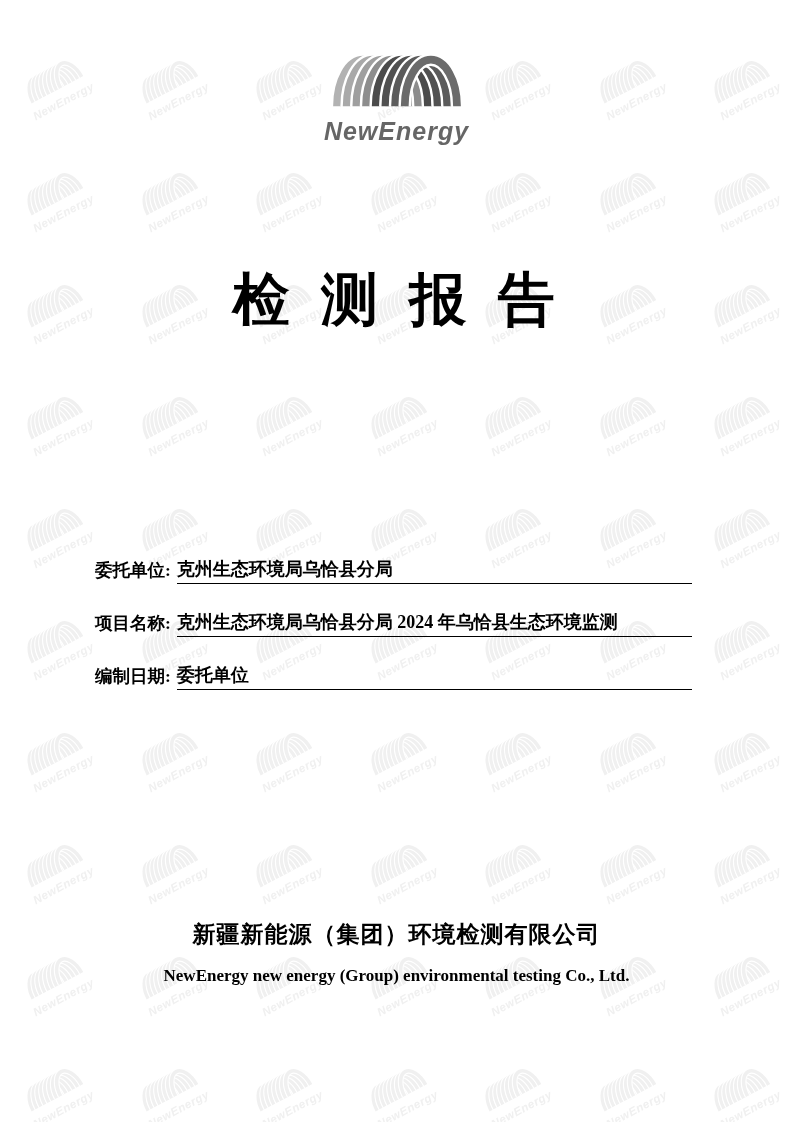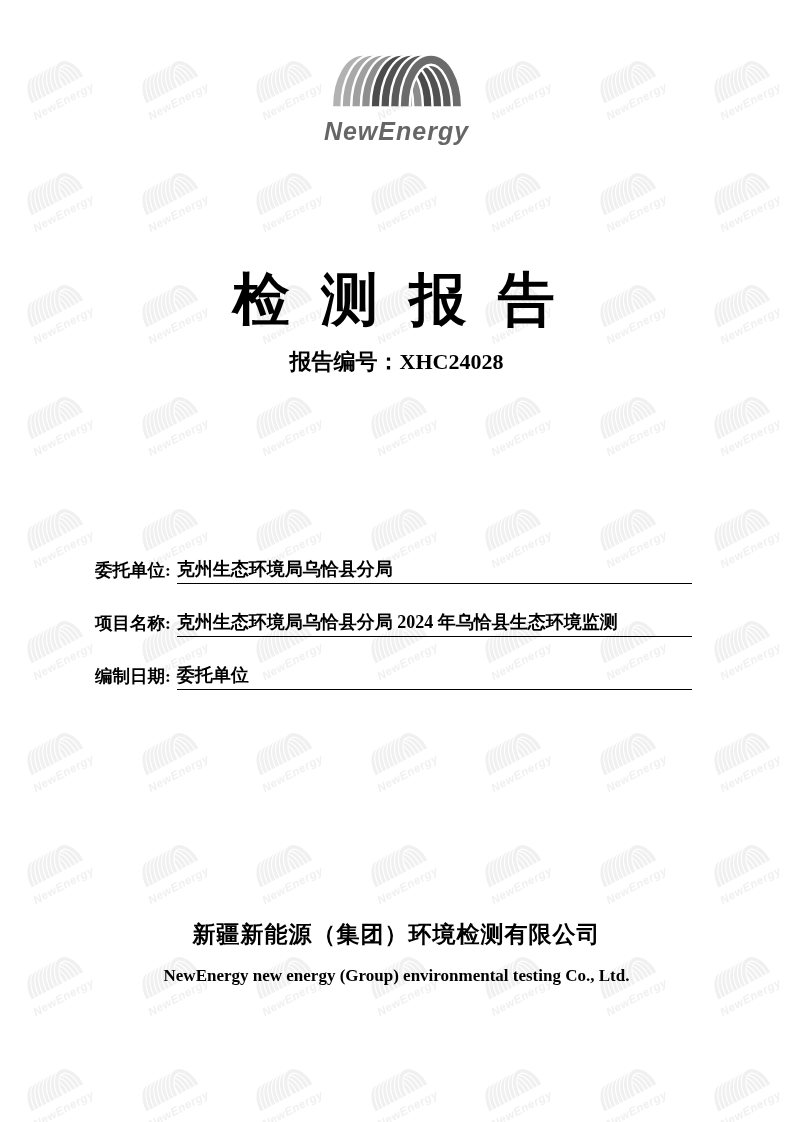--- a/index.html
+++ b/index.html
@@ -1345,21 +1345,20 @@
           <path d="M 68 56 A 27 48 0 0 1 122 56" fill="none" stroke="#ffffff" stroke-width="13"></path>
           <path d="M 68 56 A 27 48 0 0 1 122 56" fill="none" stroke="#5b5b5b" stroke-width="8"></path>
           <path d="M 78 56 A 27 48 0 0 1 132 56" fill="none" stroke="#ffffff" stroke-width="13"></path>
           <path d="M 78 56 A 27 48 0 0 1 132 56" fill="none" stroke="#6b6b6b" stroke-width="8"></path>
         </svg></span>
     <div class="logo-wordmark" style="color: rgb(102, 102, 102);">NewEnergy</div>
   </div>
 
   <div class="report-title">检测报告</div>
 
-  <div class="report-no"><span>报告编号：</span><span>XHC24028</span></div>
 
   <div class="fields">
     <div class="field-row">
       <span class="field-label">委托单位:</span>
       <span class="field-value">克州生态环境局乌恰县分局</span>
     </div>
     <div class="field-row">
       <span class="field-label">项目名称:</span>
       <span class="field-value">克州生态环境局乌恰县分局 2024 年乌恰县生态环境监测</span>
     </div>

